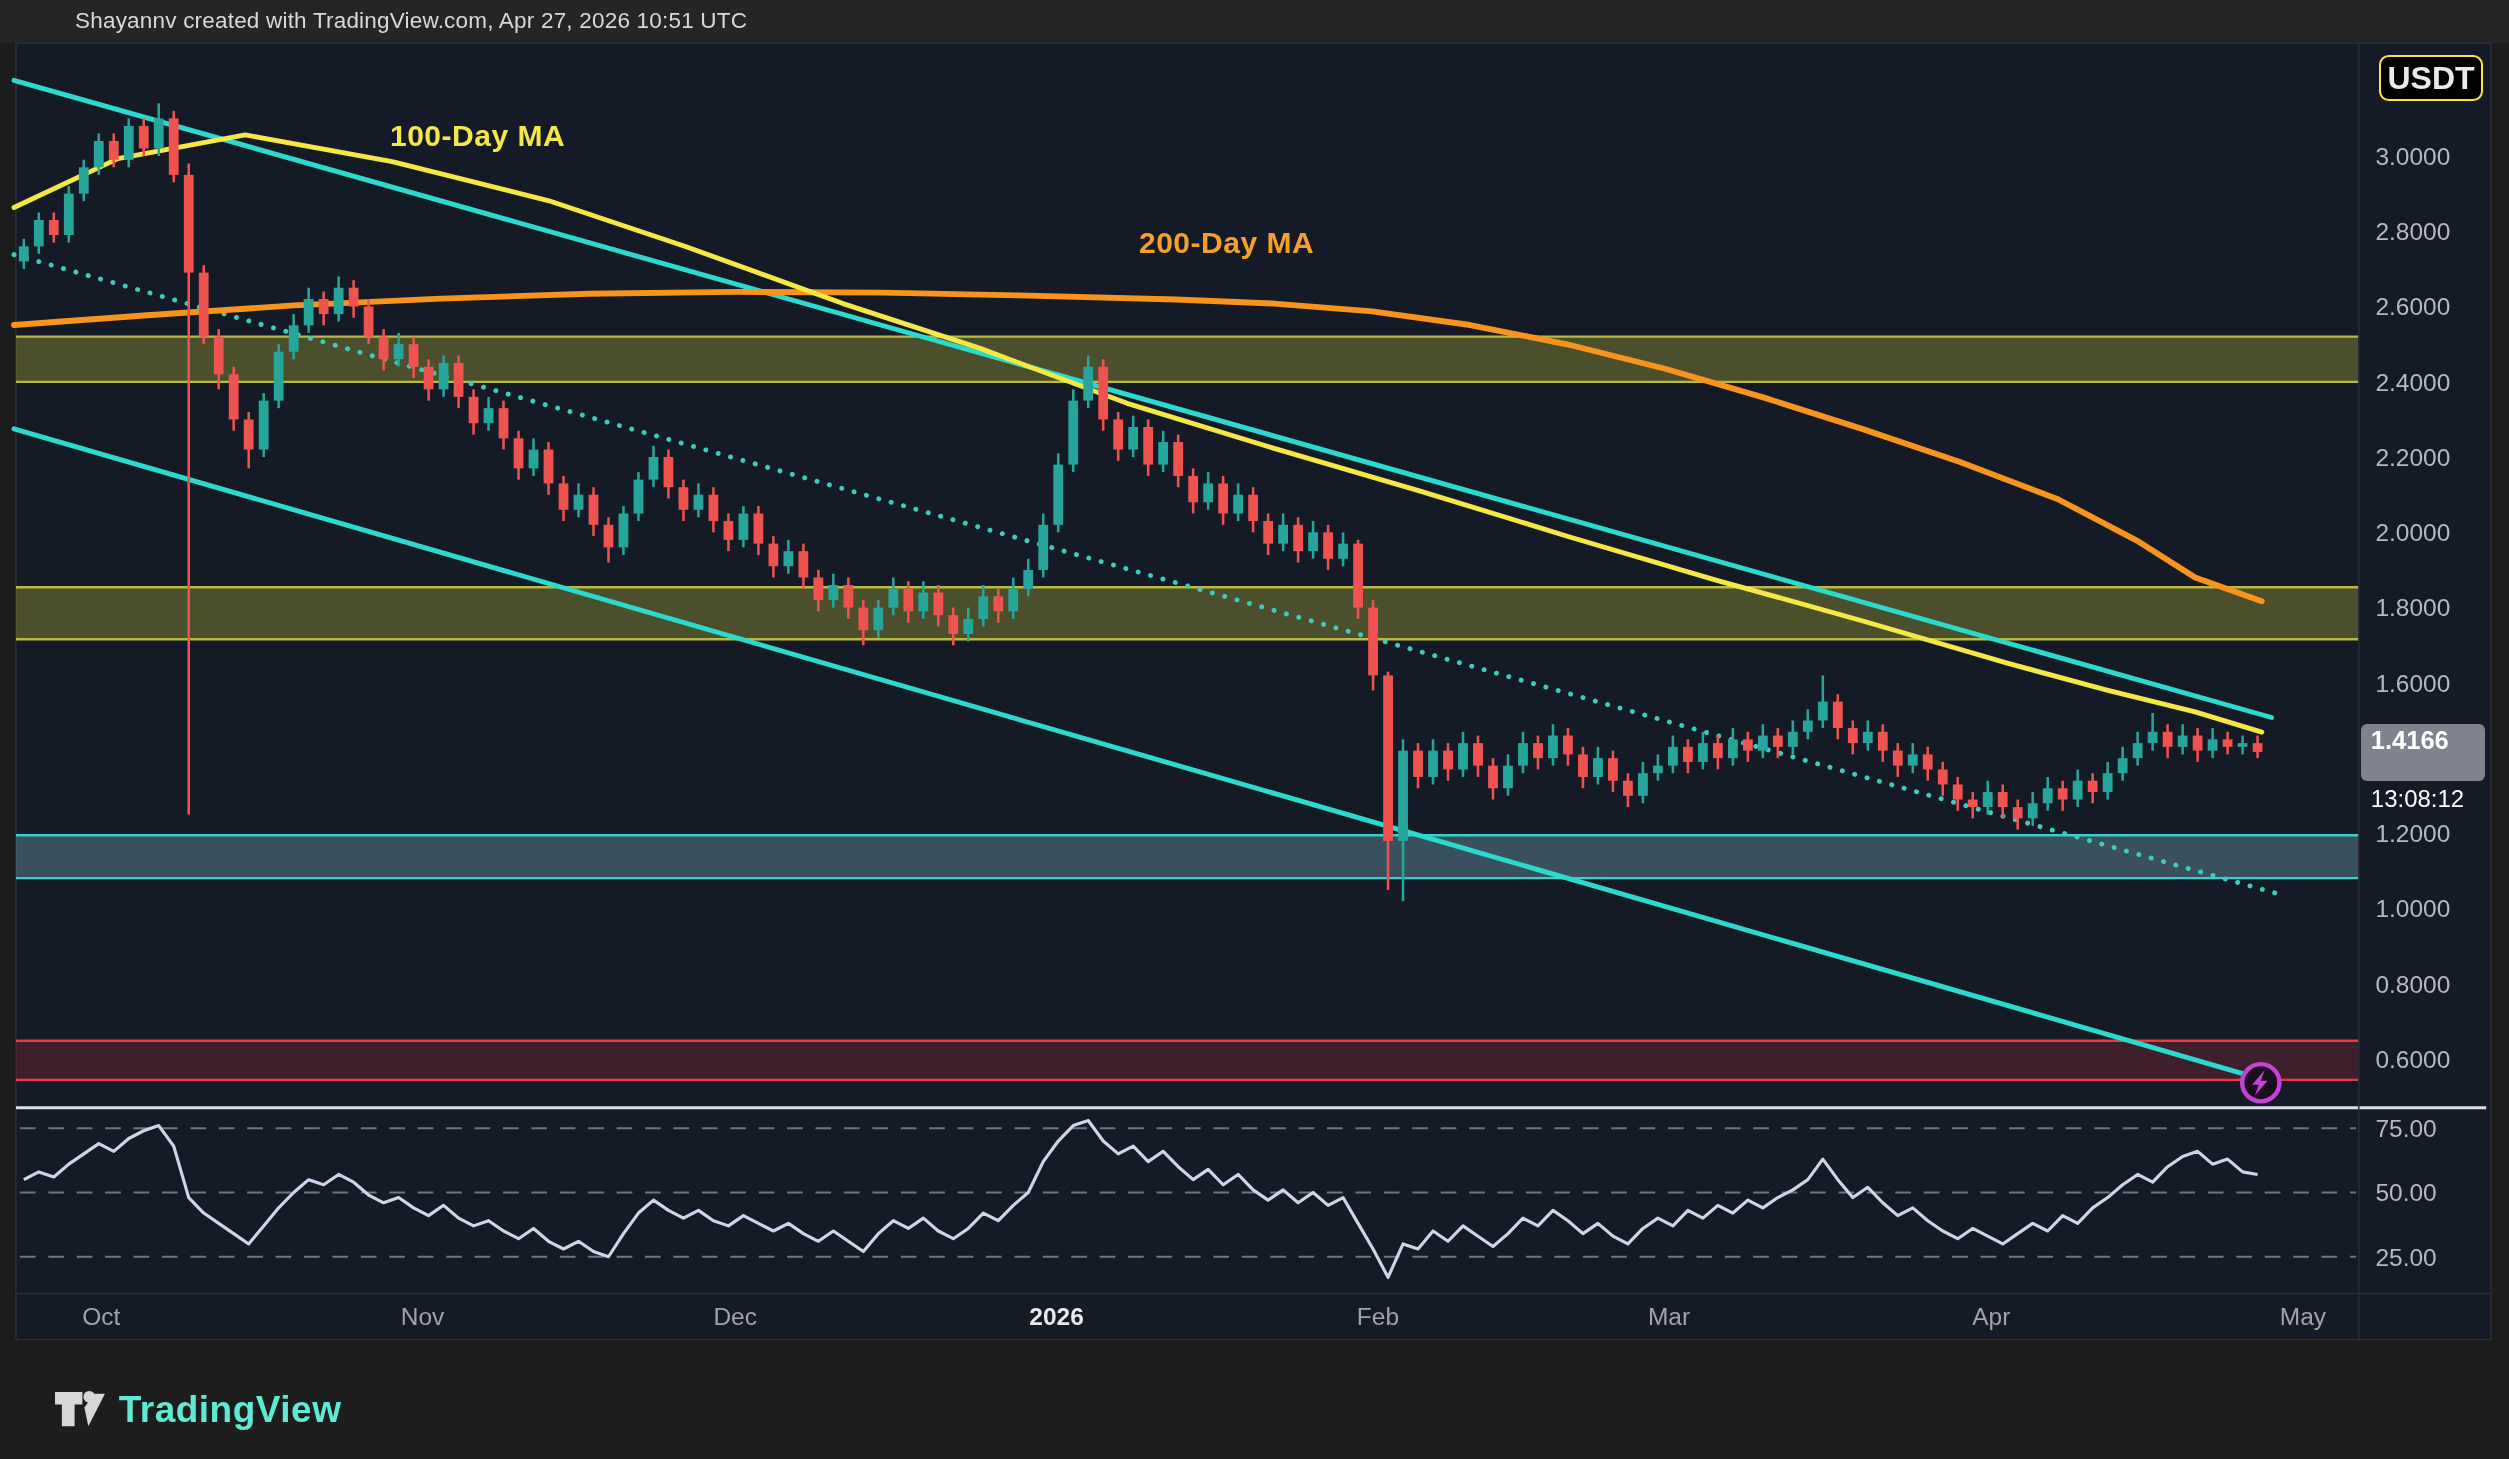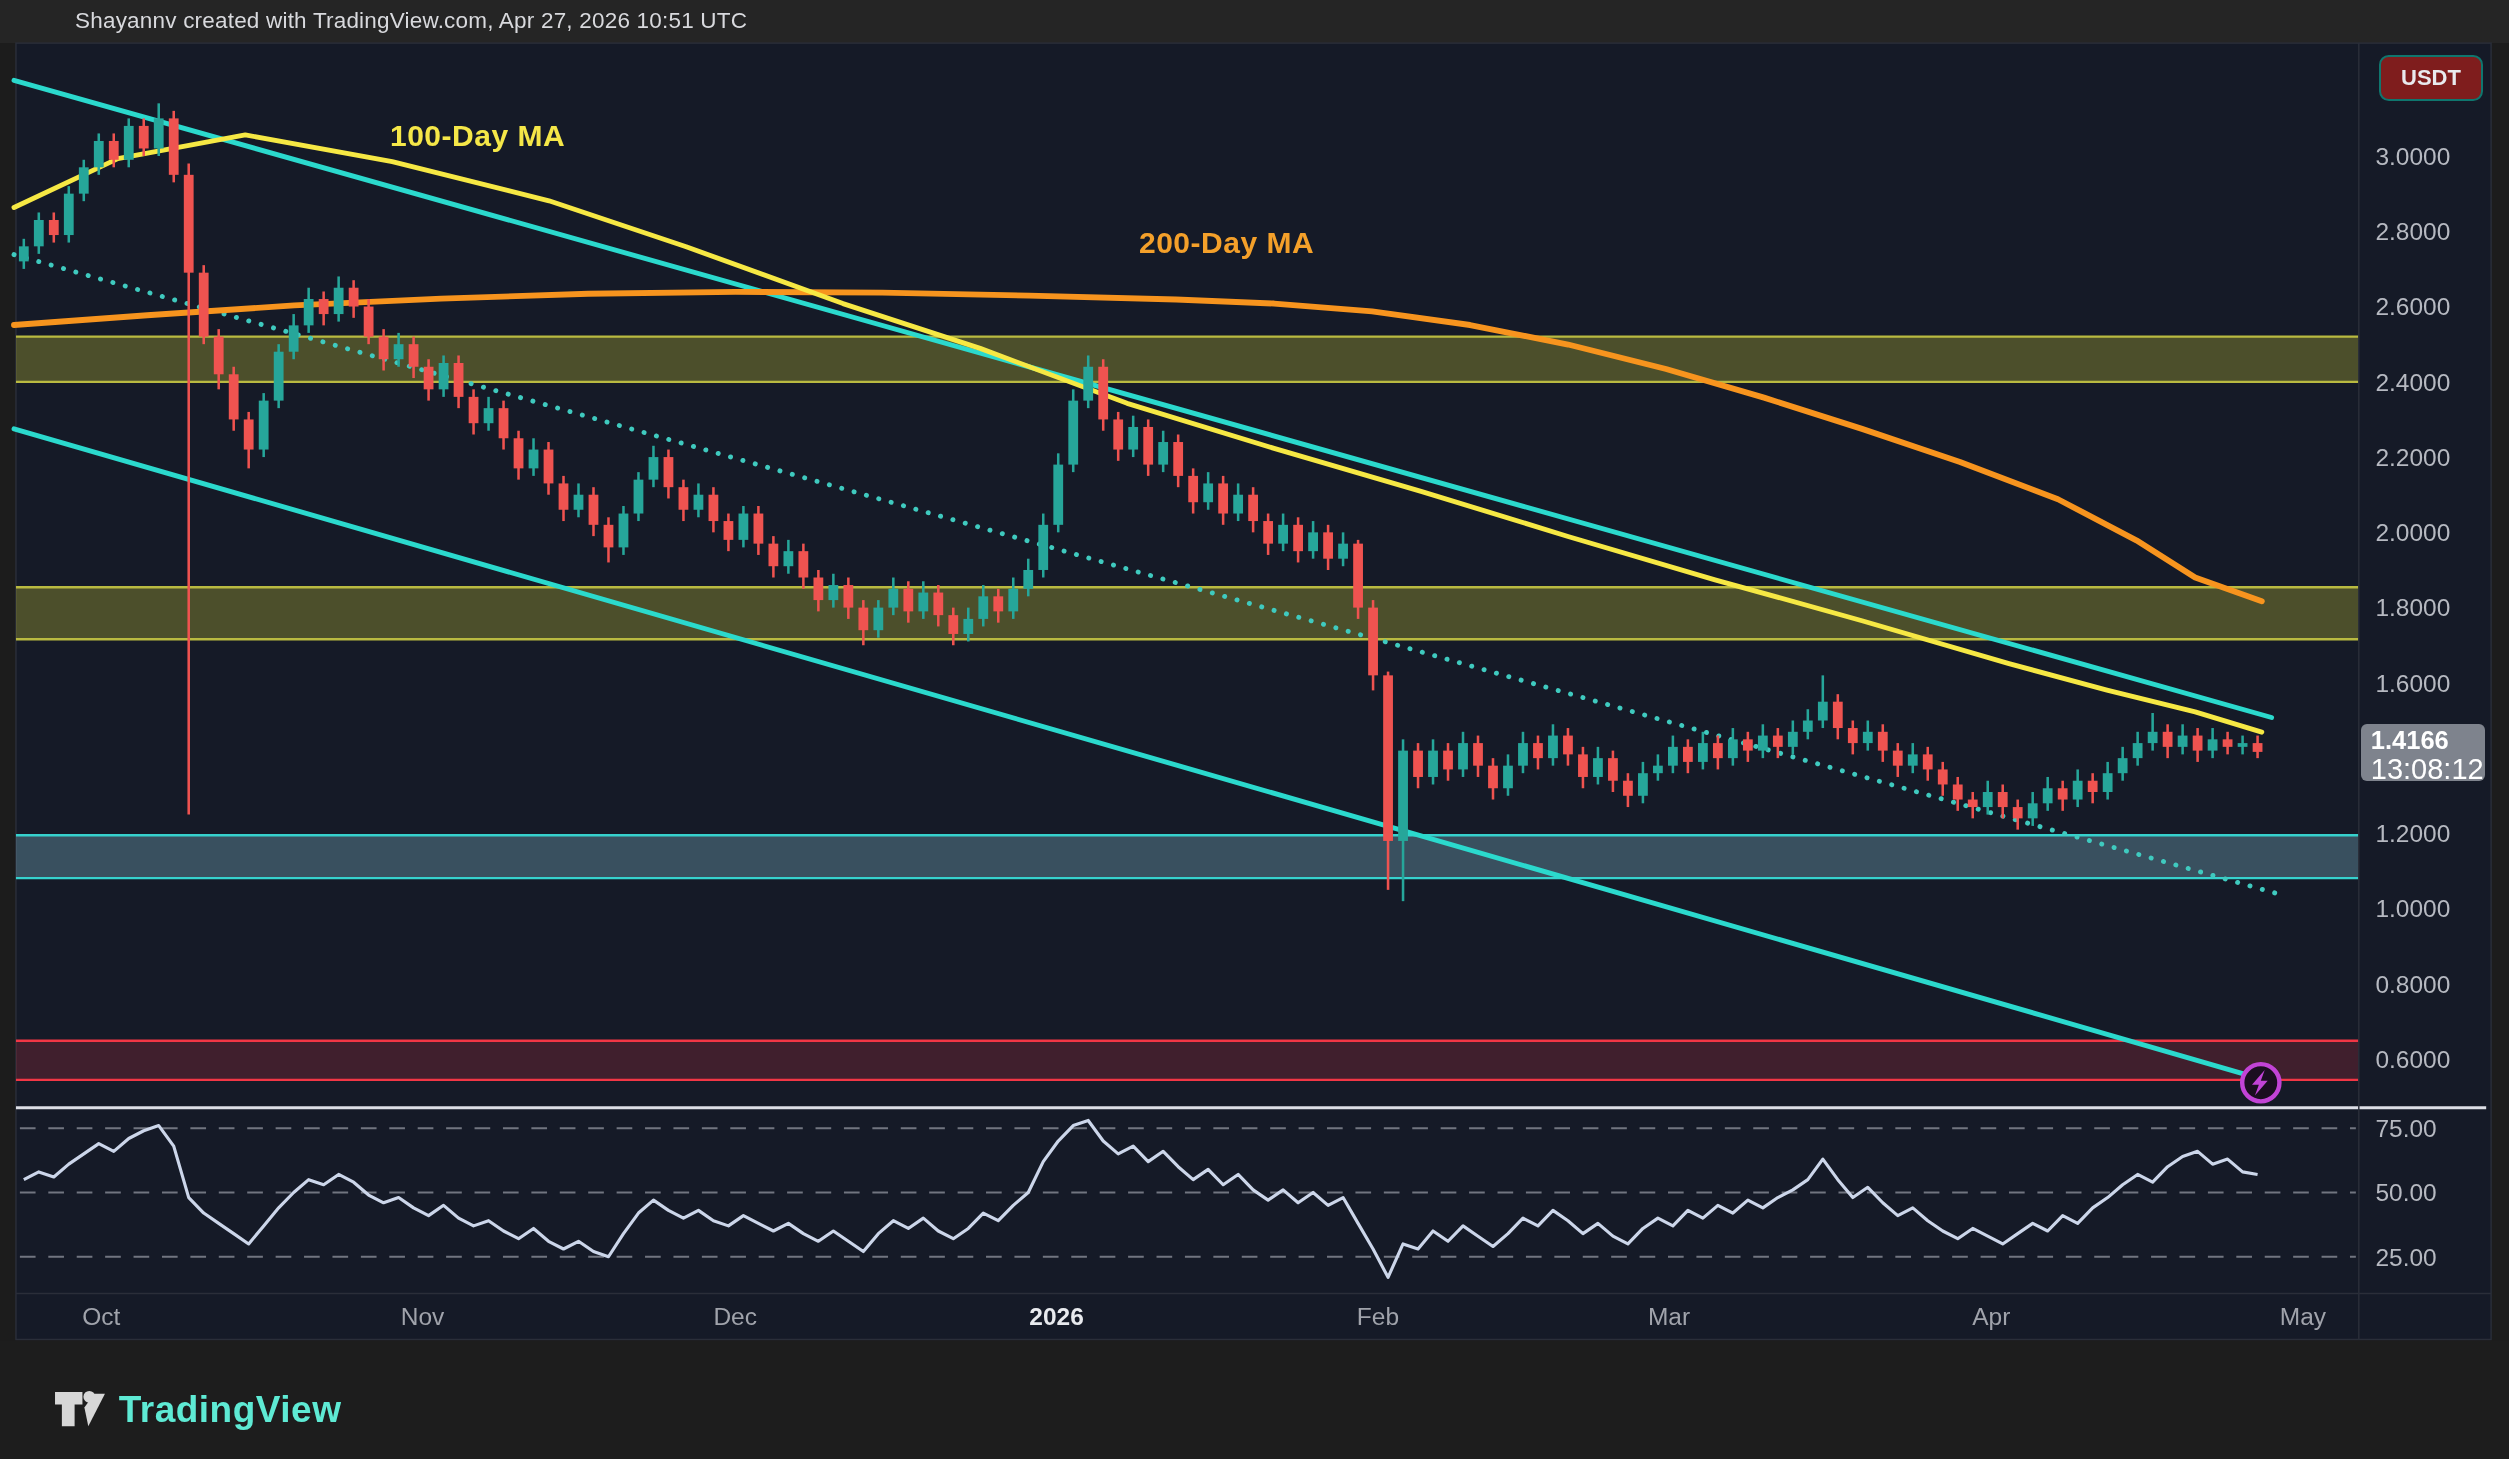--- a/index.html
+++ b/index.html
@@ -5,27 +5,27 @@
 <style>
   html,body{margin:0;padding:0;background:#1c1c1c;width:2509px;height:1459px;overflow:hidden;
     font-family:"Liberation Sans", sans-serif;}
   #stage{position:relative;width:2509px;height:1459px;background:#1c1c1c;}
   #topbar{position:absolute;left:0;top:0;width:2509px;height:43px;background:#252525;}
   #attribution{position:absolute;left:39px;top:7.8px;font-size:22.5px;color:#d8d9dd;letter-spacing:0.2px;margin-left:36px;}
   #chart-svg{position:absolute;left:0;top:0;}
   .ma-label{position:absolute;font-weight:bold;font-size:30px;letter-spacing:0.5px;}
   #label-ma100{left:390px;top:119px;color:#f5e748;}
   #label-ma200{left:1139px;top:226px;color:#f4a02a;text-align:right;}
-  #usdt-pill{position:absolute;left:2379px;top:55px;width:104px;height:46px;background:#7f1d1d;
-    border:2px solid #0f766e;border-radius:9.8px;color:#e9eaee;font-size:22px;font-weight:bold;
+  #usdt-pill{position:absolute;left:2379px;top:55px;width:104px;height:46px;background:#000000;
+    border:2px solid #fde047;border-radius:9.8px;color:#e9eaee;font-size:32px;font-weight:bold;
     display:flex;align-items:center;justify-content:center;box-sizing:border-box;}
   #price-badge{position:absolute;left:2361px;width:124px;height:57px;background:#7e838d;border-radius:5.9px;
     color:#ffffff;padding:2.9px 0 0 9.8px;box-sizing:border-box;line-height:1.05;}
   #price-badge .p{font-size:25.5px;font-weight:bold;}
-  #price-badge .t{font-size:29px;}
+  #price-badge .t{font-size:24px;margin-top:32px;}
   #footer{position:absolute;left:0;top:1341px;width:2509px;height:119px;background:#1d1d1d;}
   #tv-logo{position:absolute;left:54px;top:1386px;display:flex;align-items:center;gap:13.7px;}
   #tv-logo .brand{color:#5eead4;font-size:37px;font-weight:bold;letter-spacing:0.5px;text-align:center;}
 </style>
 </head>
 <body>
 
 <div id="stage">
   <div id="topbar">
     <span id="attribution">Shayannv created with TradingView.com, Apr 27, 2026 10:51 UTC</span>

